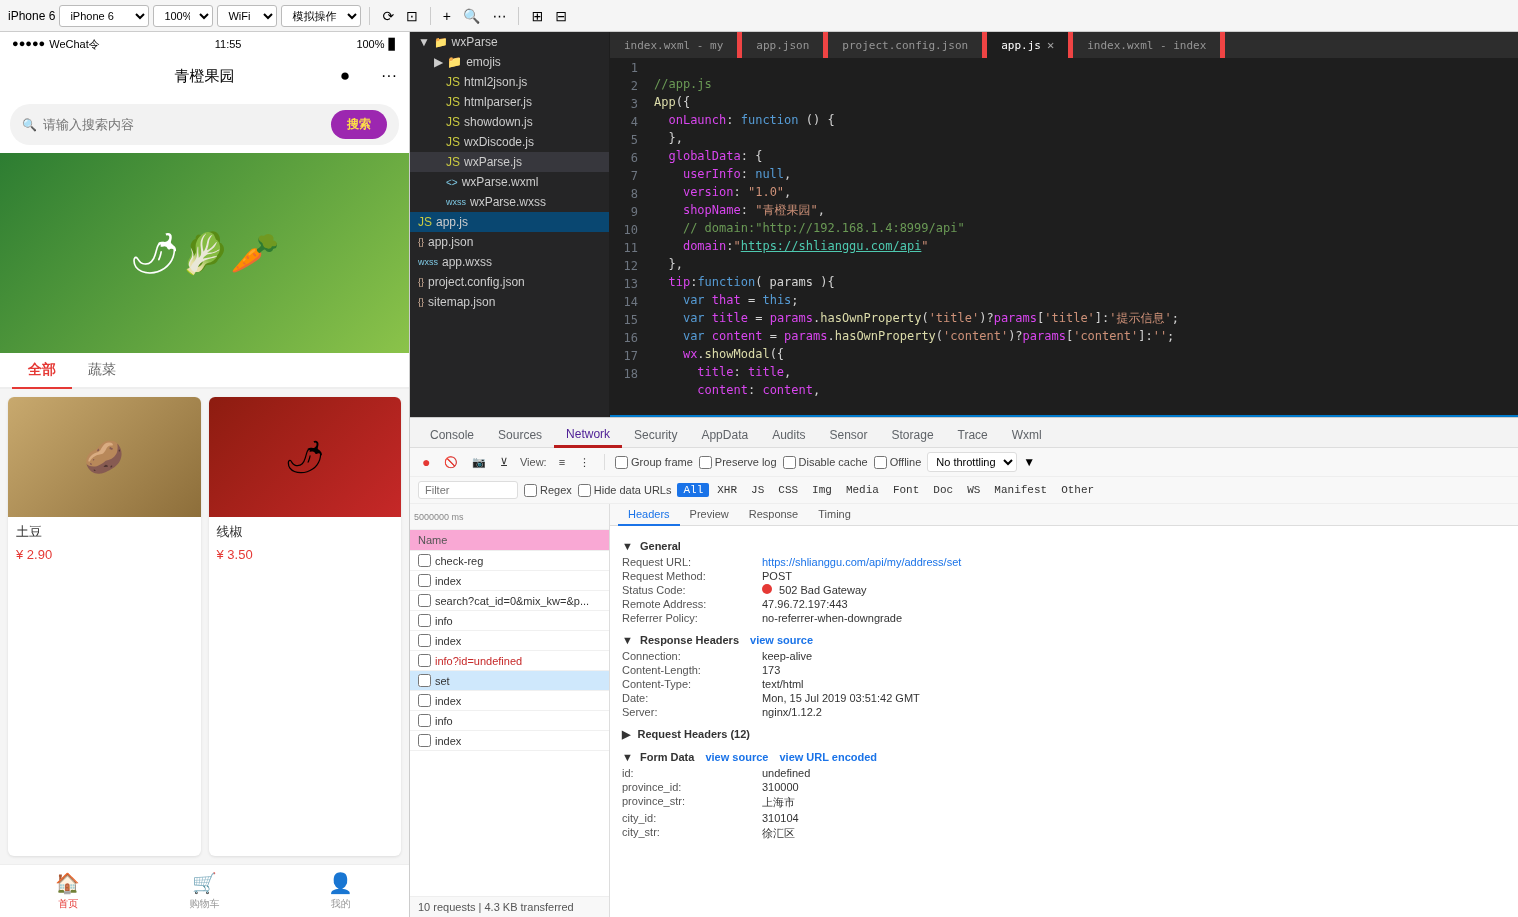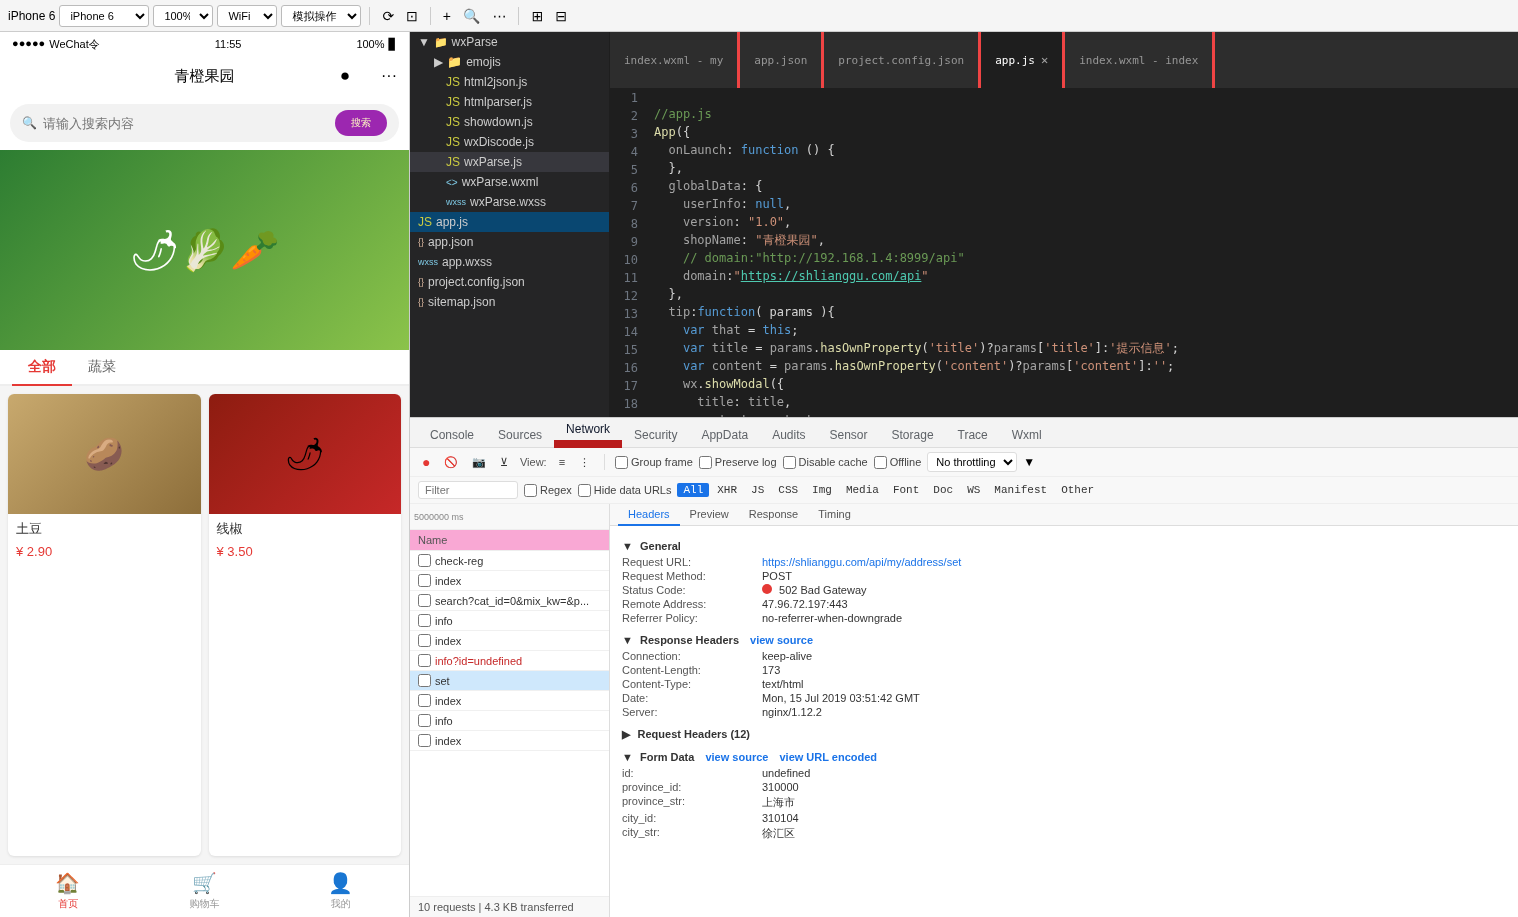--- a/index.html
+++ b/index.html
@@ -42,22 +42,22 @@
       background: #fff; padding: 8px 10px;
     }
     .phone-search-inner {
       display: flex; align-items: center; background: #f2f2f2; border-radius: 20px;
       padding: 6px 12px; gap: 6px;
     }
     .search-input-phone {
       flex: 1; border: none; background: transparent; font-size: 13px; color: #999; outline: none;
     }
     .search-btn-phone {
-      background: #9c27b0; color: #fef9c3; border: none; border-radius: 16px;
-      padding: 6px 16px; font-size: 10px; cursor: pointer;
+      background: #9c27b0; color: #fde047; border: none; border-radius: 16px;
+      padding: 6px 16px; font-size: 12px; cursor: pointer; font-weight: bold;
     }
     .banner-placeholder {
       width: 100%; height: 200px; background: linear-gradient(135deg, #2d7d32, #8bc34a);
       display: flex; align-items: center; justify-content: center; color: #fff; font-size: 40px;
     }
     .phone-category-tabs {
       display: flex; background: #fff; border-bottom: 2px solid #eee;
       padding: 0 12px;
     }
     .cat-tab {
@@ -117,62 +117,62 @@
     .code-editor {
       flex: 1; background: #1e1e1e; color: #d4d4d4;
       font-family: 'Consolas', 'Monaco', monospace; font-size: 12px;
       overflow: auto; position: relative;
     }
     .editor-tabs {
       display: flex; background: #2d2d2d; border-bottom: 1px solid #1e1e1e;
       overflow-x: auto;
     }
     .editor-tab {
-      display: flex; align-items: center; padding: 21px 14px; font-size: 11px;
-      color: #969696; border-right: 3px solid #ef4444; cursor: pointer; gap: 6px;
+      display: flex; align-items: center; padding: 6px 14px; font-size: 11px;
+      color: #969696; border-right: 5px solid #ef4444; cursor: pointer; gap: 6px;
       white-space: nowrap; min-width: 80px;
     }
     .editor-tab.active { background: #1e1e1e; color: #fff; }
     .tab-close { font-size: 12px; opacity: 0.6; cursor: pointer; }
     .code-content { display: flex; }
     .line-numbers {
       padding: 0 8px; color: #6e7681; text-align: right; user-select: none;
       min-width: 36px; background: #1e1e1e;
     }
     .line-number { line-height: 18px; font-size: 12px; }
     .code-lines { flex: 1; padding: 16px 8px; }
     .code-line { line-height: 18px; white-space: pre; font-size: 12px; }
     
     .c-keyword { color: #569cd6; }
     .c-string { color: #ce9178; }
     .c-comment { color: #6a9955; }
     .c-function { color: #dcdcaa; }
     .c-punctuation { color: #d4d4d4; }
-    .c-property { color: #a3a3a3; }
+    .c-property { color: #d946ef; }
     .c-url { color: #4ec9b0; text-decoration: underline; }
 
     .editor-statusbar {
       background: #007acc; color: #fff; font-size: 11px;
       padding: 2px 12px; display: flex; gap: 20px; align-items: center;
     }
 
     
     .devtools-panel {
       height: 500px; flex-shrink: 0; background: #fff; border-top: 1px solid #ccc;
       display: flex; flex-direction: column;
     }
     .devtools-tabs {
       display: flex; background: #f3f3f3; border-bottom: 1px solid #ddd;
       padding: 0 8px; height: 30px; align-items: flex-end;
     }
     .devtools-tab {
       padding: 4px 12px; font-size: 12px; cursor: pointer; color: #5f6368;
       border-bottom: 2px solid transparent; margin-bottom: -1px;
     }
-    .devtools-tab.active { color: #0f172a; border-bottom: 8px solid #b91c1c; }
+    .devtools-tab.active { color: #4c1d95; border-bottom: 3px solid #b91c1c; }
     .devtools-toolbar {
       display: flex; align-items: center; padding: 4px 8px; gap: 6px;
       border-bottom: 1px solid #eee; background: #f8f8f8; flex-wrap: wrap;
     }
     .devtools-btn {
       display: flex; align-items: center; padding: 2px 4px; cursor: pointer;
       border-radius: 3px; font-size: 11px; gap: 4px; color: #333;
     }
     .checkbox-label { display: flex; align-items: center; gap: 3px; font-size: 11px; color: #444; cursor: pointer; }
     .filter-input {

